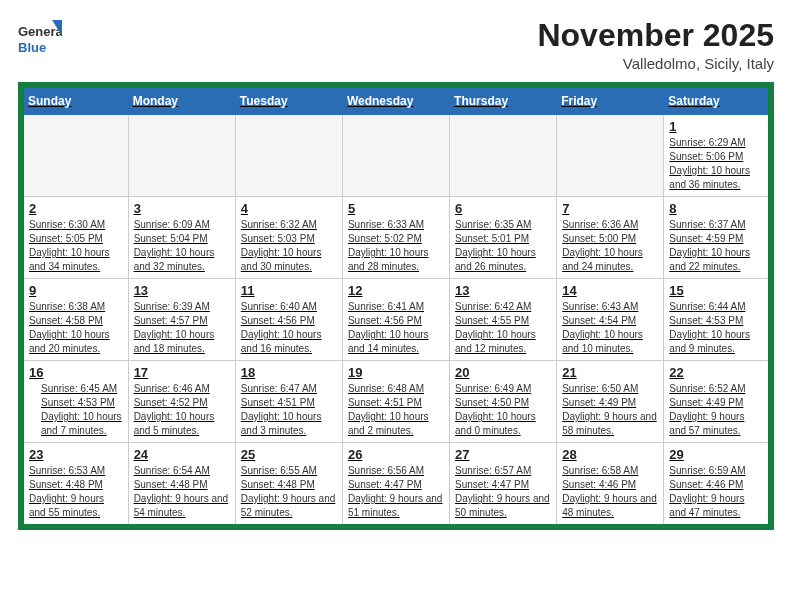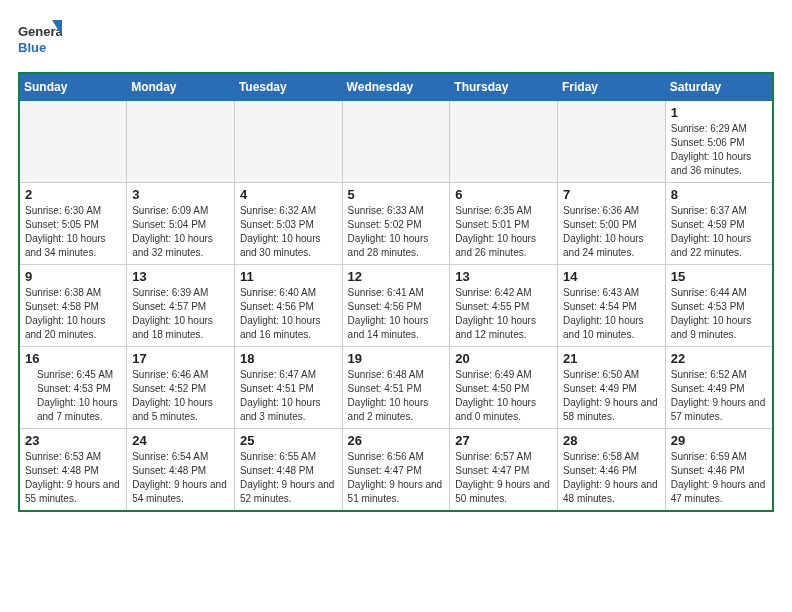--- a/index.html
+++ b/index.html
@@ -37,21 +37,22 @@
       line-height: 1.1;
     }
     .location-title {
       font-size: 15px;
       color: #444;
       margin-top: 2px;
     }
     .calendar {
       width: 100%;
       border-collapse: collapse;
-      border: 2px solid #15803d;
+      border: 6px solid #15803d;
+      text-decoration: underline;
     }
     .calendar th {
       background: #2a6db5;
       color: #fff;
       font-size: 12px;
       font-weight: bold;
       padding: 6px 4px;
       text-align: left;
       border: 1px solid #2a6db5;
     }
@@ -89,20 +90,24 @@
 
 <div class="page">
   <div class="header">
     <div class="logo">
   <svg width="44" height="44" viewBox="0 0 44 44" xmlns="http://www.w3.org/2000/svg">
     <text x="0" y="18" font-size="13" font-family="Arial" font-weight="bold" fill="#333">General</text>
     <text x="0" y="34" font-size="13" font-family="Arial" font-weight="bold" fill="#2a6db5">Blue</text>
     <polygon points="34,2 44,2 44,18" fill="#2a6db5"></polygon>
   </svg>
 </div>
+    <div class="title-block">
+      <div class="month-title">November 2025</div>
+      <div class="location-title">Valledolmo, Sicily, Italy</div>
+    </div>
   </div>
 
   <table class="calendar">
     <thead>
       <tr>
       <th>Sunday</th>
           <th>Monday</th>
           <th>Tuesday</th>
           <th>Wednesday</th>
           <th>Thursday</th>

